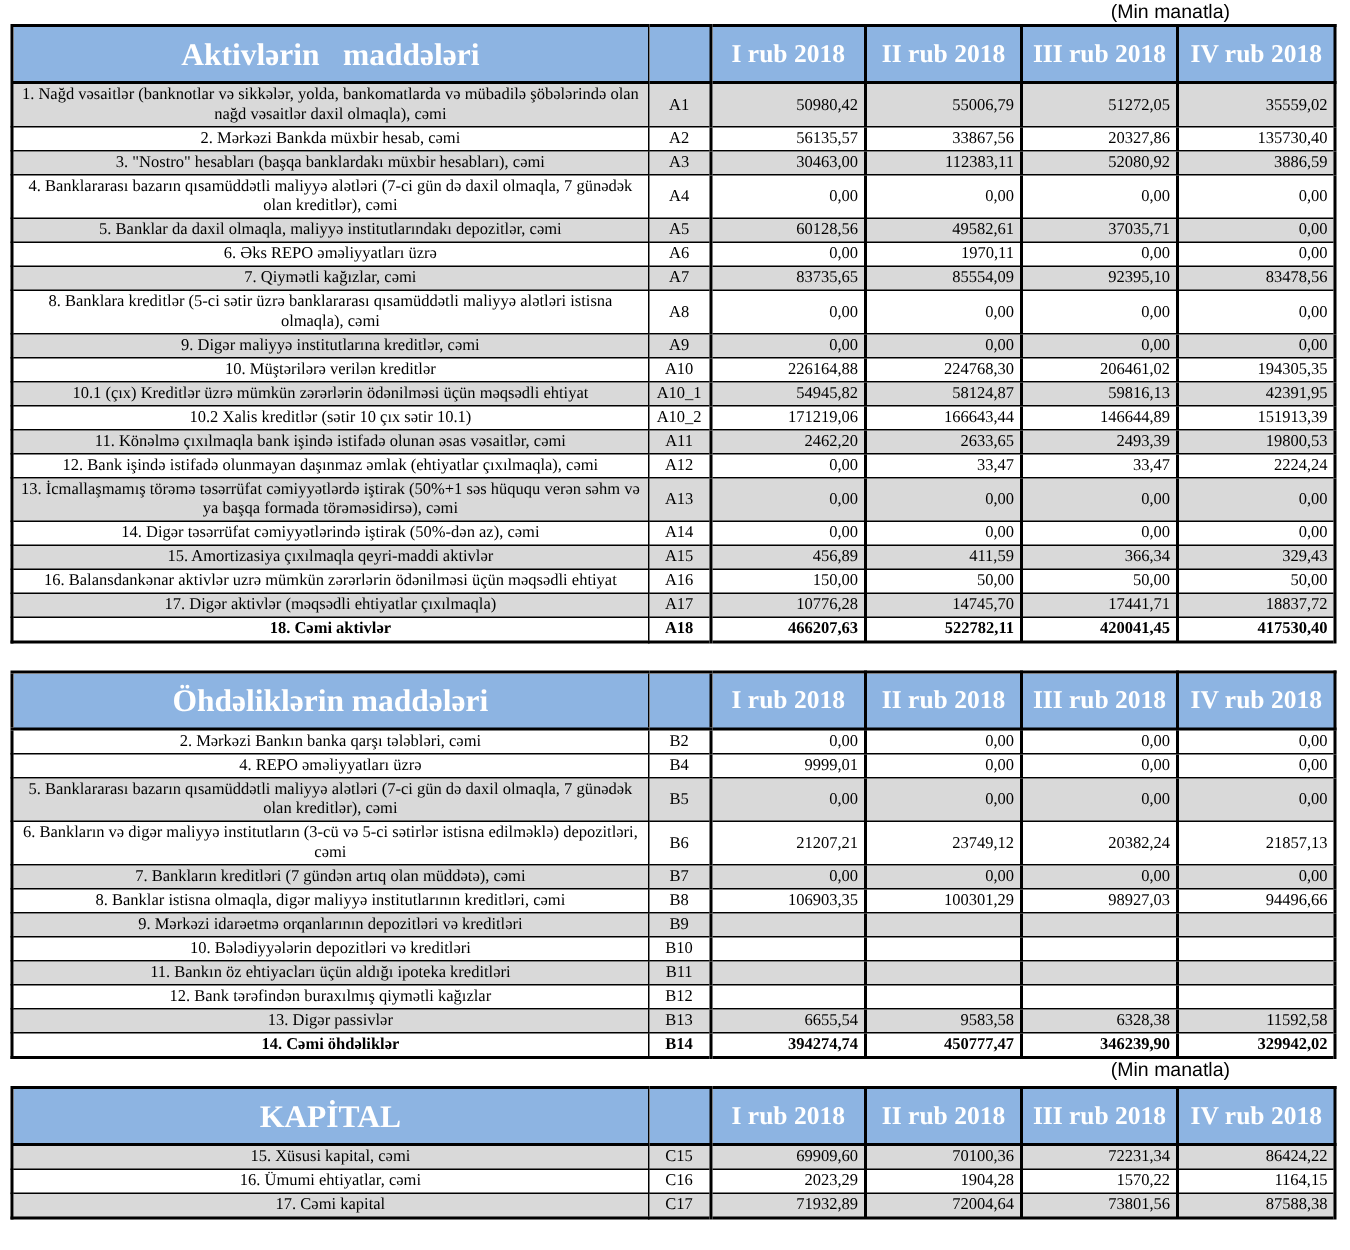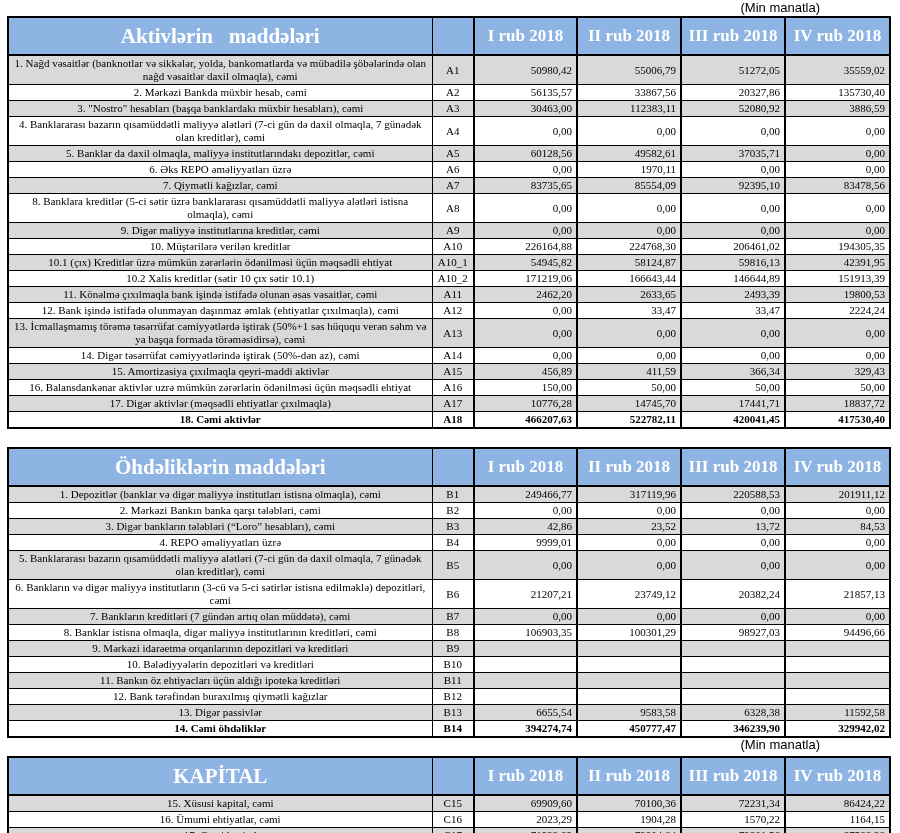--- a/index.html
+++ b/index.html
@@ -275,43 +275,27 @@
         <tr>
           <th class="title-cell">Öhdəliklərin maddələri</th>
           <th></th>
           <th class="qh">I rub 2018</th>
           <th class="qh">II rub 2018</th>
           <th class="qh">III rub 2018</th>
           <th class="qh">IV rub 2018</th>
         </tr>
       </thead>
       <tbody>
-          <tr class="shade">
-            <td class="lbl">1. Depozitlər (banklar və digər maliyyə institutları istisna olmaqla), cəmi</td>
-            <td class="code">B1</td>
-            <td class="val">249466,77</td>
-            <td class="val">317119,96</td>
-            <td class="val">220588,53</td>
-            <td class="val">201911,12</td>
-          </tr>
           <tr>
             <td class="lbl">2. Mərkəzi Bankın banka qarşı tələbləri, cəmi</td>
             <td class="code">B2</td>
             <td class="val">0,00</td>
             <td class="val">0,00</td>
             <td class="val">0,00</td>
             <td class="val">0,00</td>
-          </tr>
-          <tr class="shade">
-            <td class="lbl">3. Digər bankların tələbləri (“Loro” hesabları), cəmi</td>
-            <td class="code">B3</td>
-            <td class="val">42,86</td>
-            <td class="val">23,52</td>
-            <td class="val">13,72</td>
-            <td class="val">84,53</td>
           </tr>
           <tr>
             <td class="lbl">4. REPO əməliyyatları  üzrə</td>
             <td class="code">B4</td>
             <td class="val">9999,01</td>
             <td class="val">0,00</td>
             <td class="val">0,00</td>
             <td class="val">0,00</td>
           </tr>
           <tr class="shade">

